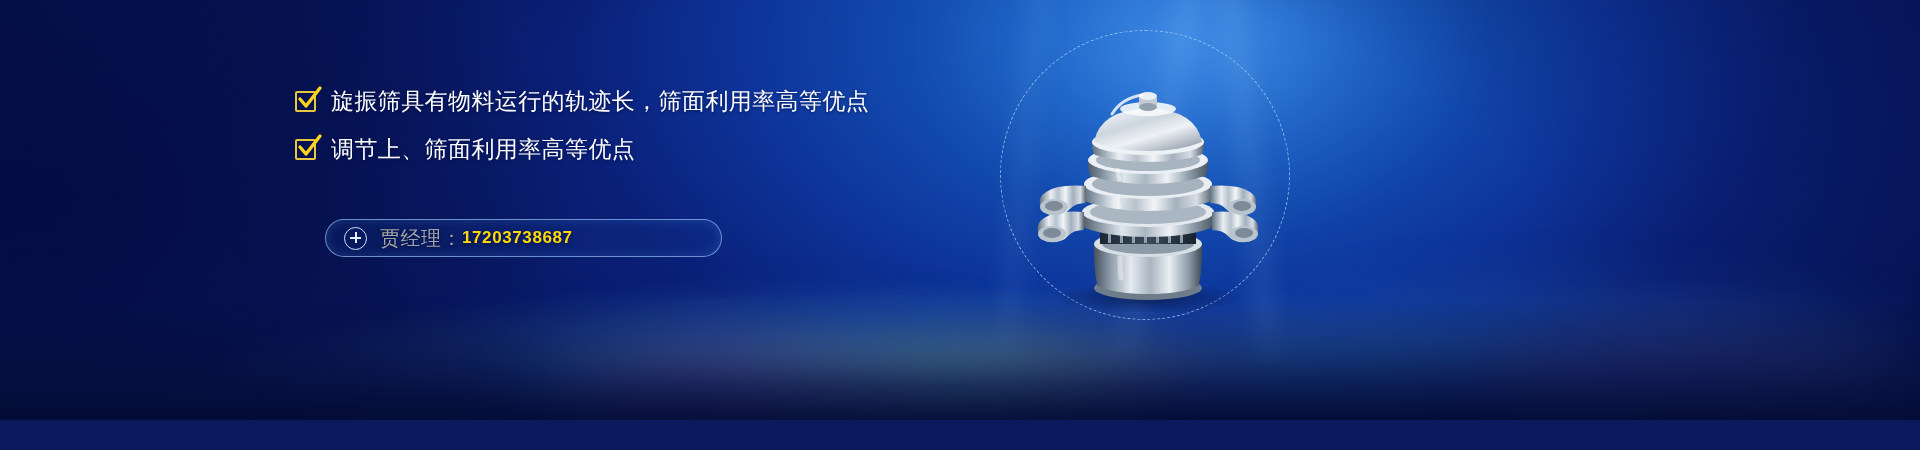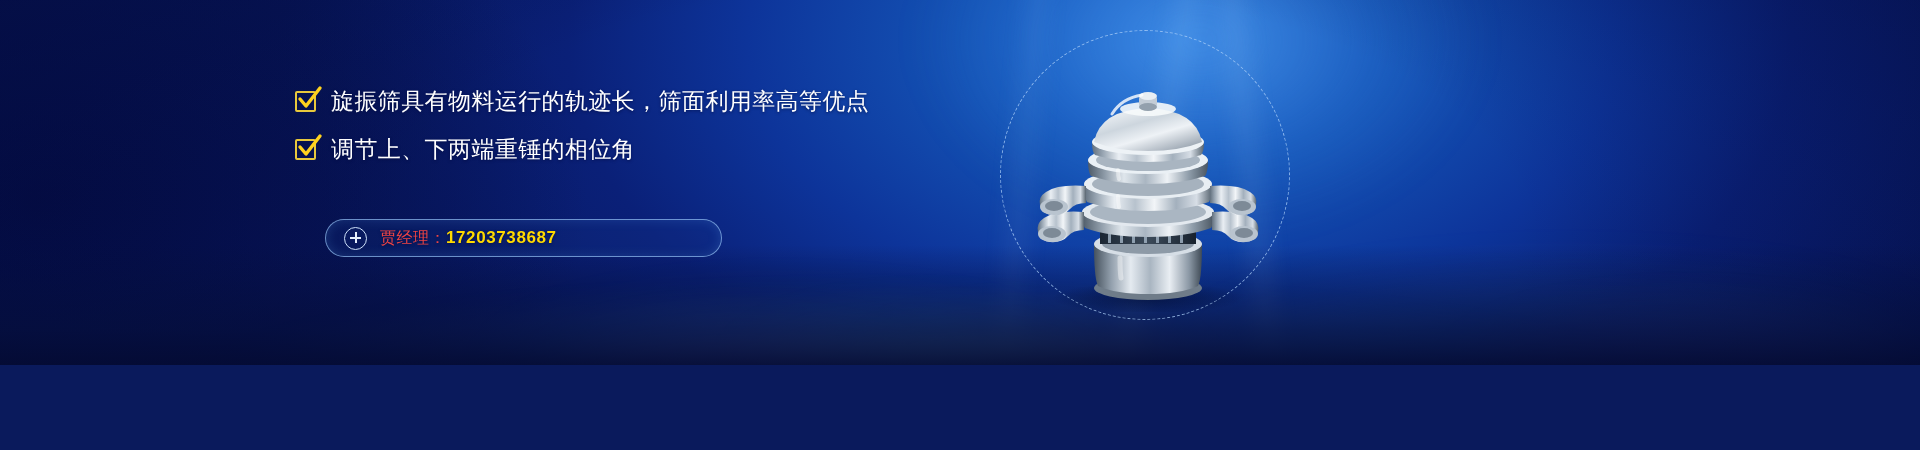--- a/index.html
+++ b/index.html
@@ -2,21 +2,21 @@
 <html><head>
 <meta charset="utf-8">
 <style>
   * { margin:0; padding:0; box-sizing:border-box; }
   html,body { background:#0a1a5c; }
   body { font-family:"Liberation Sans", sans-serif; }
 
   .banner{
     position:relative;
     width:1920px;
-    height:365px;
+    height:420px;
     overflow:hidden;
     background:#081a63;
   }
 
   
   .bg-base{
     position:absolute; inset:0;
     background:
       radial-gradient(ellipse 900px 560px at 1180px 40px, #1f6fd6 0%, #1453b5 24%, #0d349a 48%, #0a2078 68%, #07165c 100%);
   }
@@ -129,21 +129,21 @@
     border-radius:50%;
     position:relative;
     margin-right:13px;
   }
   .plus-ico::before, .plus-ico::after{
     content:""; position:absolute; background:#e4eefc;
   }
   .plus-ico::before{ left:4.5px; top:9.8px; width:11px; height:2px; }
   .plus-ico::after { top:4.5px; left:9.8px; height:11px; width:2px; }
   .phone-label{
-    color:#ef4444; font-size:16px; letter-spacing:0.5px; white-space:nowrap;
+    color:#a3a3a3; font-size:20px; letter-spacing:0.5px; white-space:nowrap;
     text-shadow:0 1px 3px rgba(0,8,50,0.6);
   }
   .phone-num{
     color:#ffd900; font-size:17px; font-weight:bold; letter-spacing:0.6px;
     text-shadow:0 1px 3px rgba(0,8,50,0.6);
   }
 
   
   .machine-wrap{ position:absolute; left:1000px; top:30px; width:300px; height:300px; }
   .dash-circle{
@@ -196,21 +196,21 @@
       </span>
       <span class="bullet-text">旋振筛具有物料运行的轨迹长，筛面利用率高等优点</span>
     </div>
 
     <div class="bullet">
       <span class="check-ico">
         <svg viewBox="0 0 30 30" aria-hidden="true">
           <path d="M6 15 L12 22 L26 4" fill="none" stroke="#ffd21e" stroke-width="3.4" stroke-linecap="round" stroke-linejoin="round"></path>
         </svg>
       </span>
-      <span class="bullet-text">调节上、下两端重锤的相位角</span>
+      <span class="bullet-text">调节上、筛面利用率高等优点</span>
     </div>
 
 
   </div>
 
   <div class="phone-pill">
     <span class="plus-ico"></span>
     <span class="phone-label">贾经理：</span>
     <span class="phone-num">17203738687</span>
   </div>

